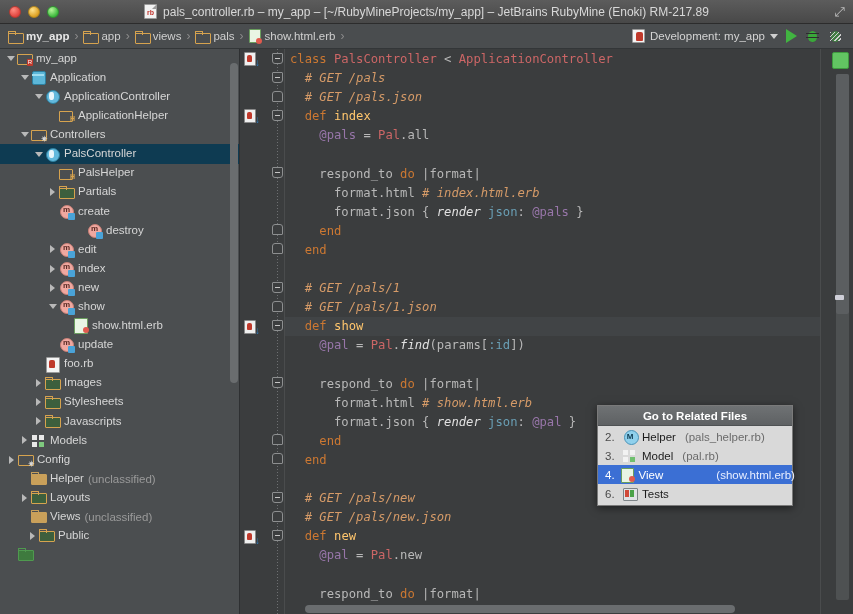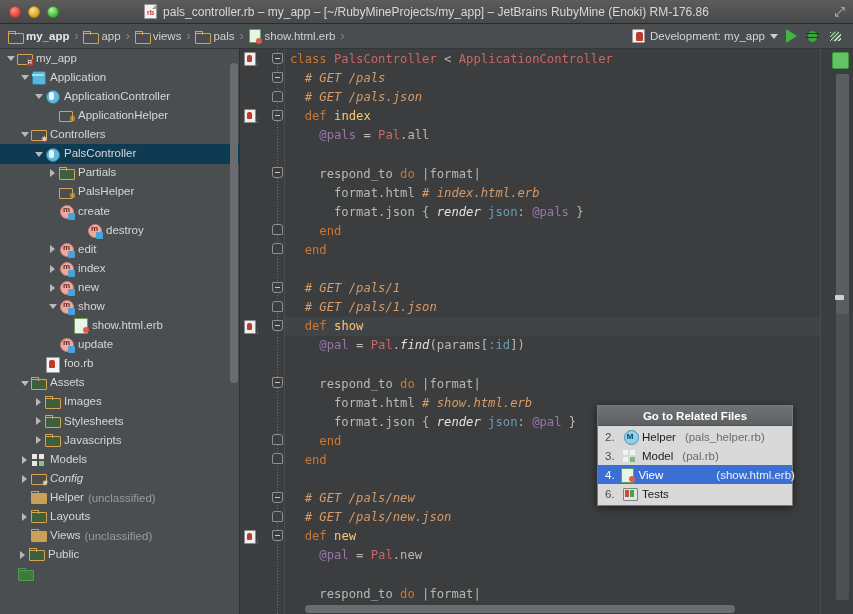--- a/index.html
+++ b/index.html
@@ -499,21 +499,21 @@
 <div id="app">
 
   <div class="titlebar">
     <div class="traffic">
       <span class="tl red"></span>
       <span class="tl yellow"></span>
       <span class="tl green"></span>
     </div>
     <div class="title-center">
       <span class="rb-badge">rb</span>
-      <span class="title-text">pals_controller.rb – my_app – [~/RubyMineProjects/my_app] – JetBrains RubyMine (Enoki) RM-176.86</span>
+      <span class="title-text">pals_controller.rb – my_app – [~/RubyMineProjects/my_app] – JetBrains RubyMine (Enoki) RM-217.89</span>
     </div>
     <span class="expand-ico">⤢</span>
   </div>
 
   <div class="crumbbar">
     <div class="crumb first">
       <span class="ico-folder"></span>
       <span class="crumb-label">my_app</span>
     </div>
     <span class="crumb-sep">›</span>
@@ -579,28 +579,28 @@
             <span class="tw open"></span>
             <span class="ic ic-config"></span>
             <span class="lbl2">Controllers</span>
           </div>
           <div class="row sel" style="padding-left: 32px;">
             <span class="tw open"></span>
             <span class="ic ic-ctrl"></span>
             <span class="lbl2">PalsController</span>
           </div>
           <div class="row" style="padding-left: 46px;">
+            <span class="tw "></span>
+            <span class="ic ic-helper"></span>
+            <span class="lbl2">PalsHelper</span>
+          </div>
+          <div class="row" style="padding-left: 46px;">
             <span class="tw closed"></span>
             <span class="ic ic-fgreen"></span>
             <span class="lbl2">Partials</span>
-          </div>
-          <div class="row" style="padding-left: 46px;">
-            <span class="tw "></span>
-            <span class="ic ic-helper"></span>
-            <span class="lbl2">PalsHelper</span>
           </div>
           <div class="row" style="padding-left: 46px;">
             <span class="tw "></span>
             <span class="ic ic-method">
               <span class="dot"></span>
             </span>
             <span class="lbl2">create</span>
           </div>
           <div class="row" style="padding-left: 74px;">
             <span class="tw "></span>
@@ -647,46 +647,41 @@
             <span class="ic ic-method">
               <span class="dot"></span>
             </span>
             <span class="lbl2">update</span>
           </div>
           <div class="row" style="padding-left: 32px;">
             <span class="tw "></span>
             <span class="ic ic-rb"></span>
             <span class="lbl2">foo.rb</span>
           </div>
-          <div class="row" style="padding-left: 18px;">
-            <span class="tw open"></span>
-            <span class="ic ic-fgreen"></span>
-            <span class="lbl2">Assets</span>
-          </div>
           <div class="row" style="padding-left: 32px;">
             <span class="tw closed"></span>
             <span class="ic ic-fgreen"></span>
             <span class="lbl2">Images</span>
           </div>
           <div class="row" style="padding-left: 32px;">
             <span class="tw closed"></span>
             <span class="ic ic-fgreen"></span>
             <span class="lbl2">Stylesheets</span>
           </div>
           <div class="row" style="padding-left: 32px;">
             <span class="tw closed"></span>
             <span class="ic ic-fgreen"></span>
             <span class="lbl2">Javascripts</span>
           </div>
           <div class="row" style="padding-left: 18px;">
             <span class="tw closed"></span>
             <span class="ic ic-models"></span>
             <span class="lbl2">Models</span>
           </div>
-          <div class="row" style="padding-left: 18px; font-style: italic;">
+          <div class="row" style="padding-left: 5px;">
             <span class="tw closed"></span>
             <span class="ic ic-config"></span>
             <span class="lbl2">Config</span>
           </div>
           <div class="row" style="padding-left: 18px;">
             <span class="tw "></span>
             <span class="ic ic-plainf"></span>
             <span class="lbl2">Helper</span>
             <span class="dim" style="margin-left: 4px;">(unclassified)</span>
           </div>
@@ -694,21 +689,21 @@
             <span class="tw closed"></span>
             <span class="ic ic-fgreen"></span>
             <span class="lbl2">Layouts</span>
           </div>
           <div class="row" style="padding-left: 18px;">
             <span class="tw "></span>
             <span class="ic ic-plainf"></span>
             <span class="lbl2">Views</span>
             <span class="dim" style="margin-left: 4px;">(unclassified)</span>
           </div>
-          <div class="row" style="padding-left: 16px;">
+          <div class="row" style="padding-left: 26px;">
             <span class="tw closed"></span>
             <span class="ic ic-fgreen"></span>
             <span class="lbl2">Public</span>
           </div>
           <div class="row" style="padding-left: 18px;">
             <span class="ic ic-testu"></span>
           </div>
         </div>
       <div class="tree-scroll"></div>
     </div>

